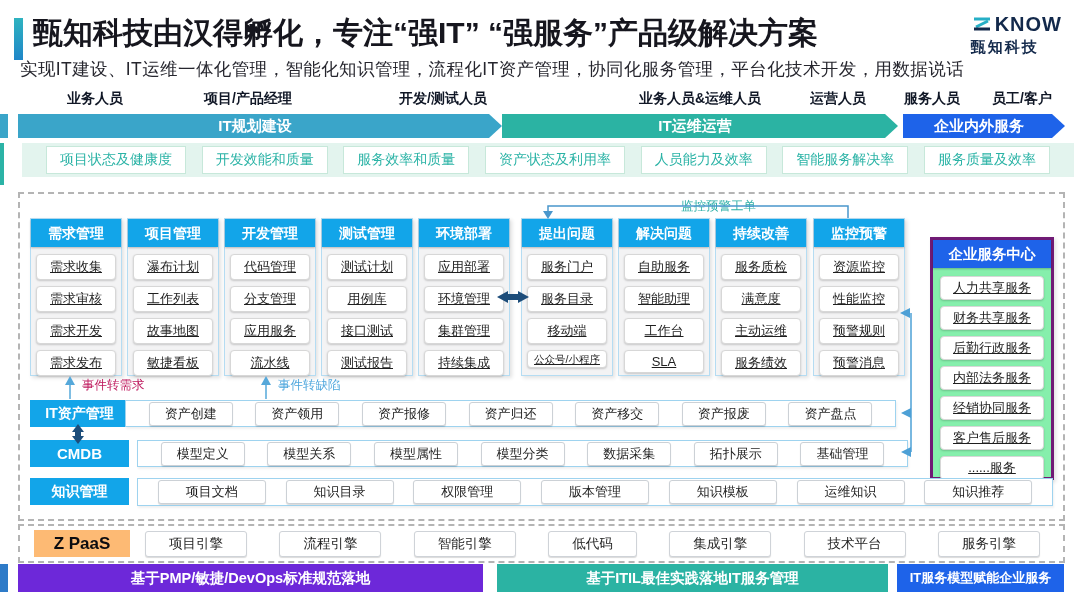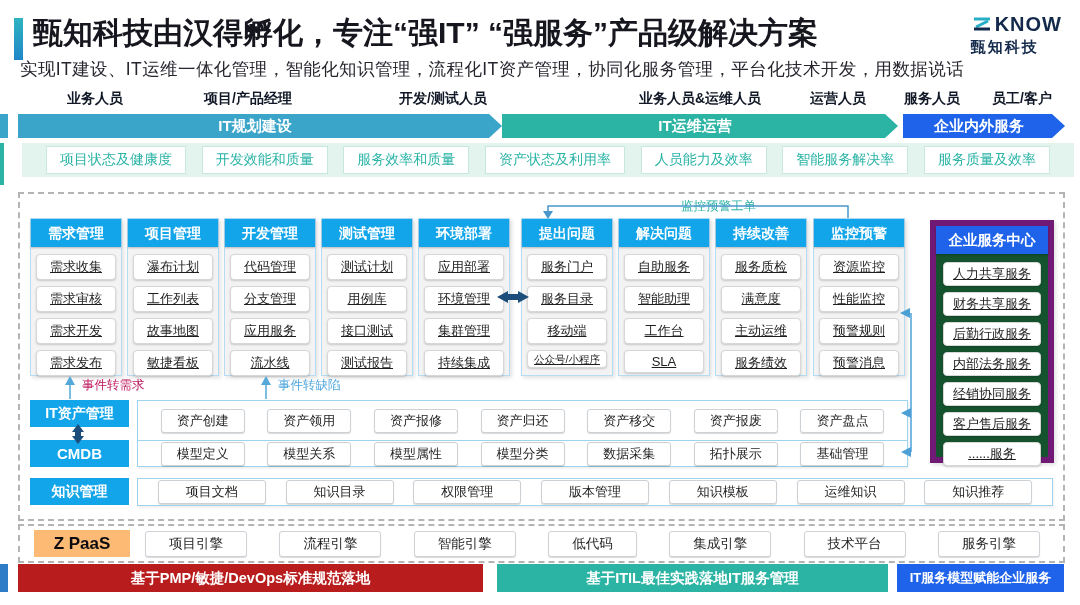--- a/index.html
+++ b/index.html
@@ -51,52 +51,52 @@
   .c0{left:30px}.c1{left:127px}.c2{left:224px}.c3{left:321px}.c4{left:418px}
   .c5{left:521px}.c6{left:618px}.c7{left:715px}.c8{left:813px}
   .col-h{height:28px;line-height:28px;background:#12a5e9;color:#fff;font-weight:bold;font-size:14px;
          text-align:center;box-shadow:0 1px 2px rgba(0,0,0,.25);white-space:nowrap;}
   .col-items{display:flex;flex-direction:column;gap:6px;padding:7px 5px;}
   .mod{background:#fff;border:1px solid #d7d7d7;border-radius:4px;box-shadow:0 1px 2px rgba(0,0,0,.18);
        font-size:13px;color:#1f1f1f;text-align:center;padding:3px 0;white-space:nowrap;text-decoration:underline;}
   .mod.sm{font-size:10.5px;line-height:1.15;padding:2px 0;white-space:normal;}
 
   
-  .svc{position:absolute;left:930px;top:220px;width:124px;height:243px;background:#14532d;
-       border:6px solid #701a75;box-sizing:border-box;box-shadow:2px 2px 4px rgba(0,0,0,.12);}
+  .svc{position:absolute;left:930px;top:237px;width:124px;height:243px;background:#86efac;
+       border:3px solid #701a75;box-sizing:border-box;box-shadow:2px 2px 4px rgba(0,0,0,.12);}
   .svc .col-h{background:#1e63e9;font-size:14.5px;}
   .svc .col-items{gap:6px;padding:8px 7px;}
   .svc .mod{padding:2px 0;}
 
   
   .rowlabel{position:absolute;left:30px;width:99px;height:27px;background:#12a5e9;color:#fff;
             font-weight:bold;font-size:14px;text-align:center;line-height:27px;}
   .rl0{top:400px}.rl1{top:440px;font-size:15px}.rl2{top:478px}
   .rowbox{position:absolute;background:#fff;border:1px solid #9ed3ef;display:flex;align-items:center;
           justify-content:space-evenly;box-sizing:border-box;box-shadow:1px 2px 2px rgba(0,0,0,.06);}
-  .rb0{left:137px;top:400px;width:771px;height:41px;}
+  .rb0{left:125px;top:400px;width:771px;height:27px;}
   .rb1{left:137px;top:440px;width:771px;height:27px;}
   .rb2{left:137px;top:478px;width:916px;height:28px;}
   .chip{background:#fff;border:1px solid #ccd1d6;border-radius:3px;box-shadow:0 1px 1px rgba(0,0,0,.15);
         font-size:13px;color:#1f1f1f;padding:2px 15px;white-space:nowrap;}
   .rb2 .chip{padding:2px 27px;}
 
   
   .zpaas-box{position:absolute;left:18px;top:524px;width:1047px;height:39px;
              border:2px dashed #b4b4b4;box-sizing:border-box;}
   .zpaas-label{position:absolute;left:34px;top:530px;width:96px;height:27px;background:#fdba74;
                color:#0c0c10;font-weight:bold;font-size:17px;text-align:center;line-height:27px;}
   .zpaas-items{position:absolute;left:145px;top:530px;width:895px;height:27px;display:flex;
                justify-content:space-between;align-items:center;}
   .zpaas-items .chip{padding:3px 23px;font-size:13.5px;border-color:#cfd3d8;}
 
   
   .band{position:absolute;top:564px;height:28px;line-height:28px;text-align:center;color:#fff;
         font-weight:bold;font-size:14.5px;white-space:nowrap;}
-  .b0{left:18px;width:465px;background:#b91c1c;}
+  .b0{left:18px;width:465px;background:#6d28d9;}
   .b1{left:497px;width:391px;background:#2bb3a3;}
   .b2{left:897px;width:167px;background:#1e63e9;font-size:13px;}
 
   
   .ann{position:absolute;font-size:12.5px;white-space:nowrap;}
   .ann-ticket{left:678px;top:198px;color:#2fb0a8;background:#fff;padding:0 3px;}
   .ann-req{left:82px;top:377px;color:#be185d;}
   .ann-defect{left:278px;top:377px;color:#4da6dd;}
 
   .overlay{position:absolute;left:0;top:0;width:1080px;height:605px;pointer-events:none;}

